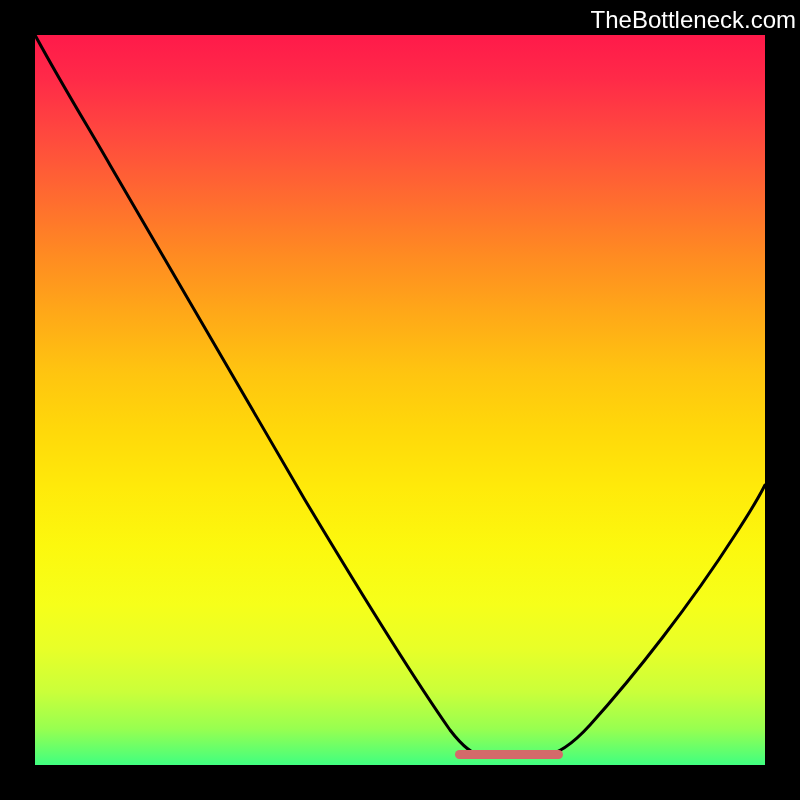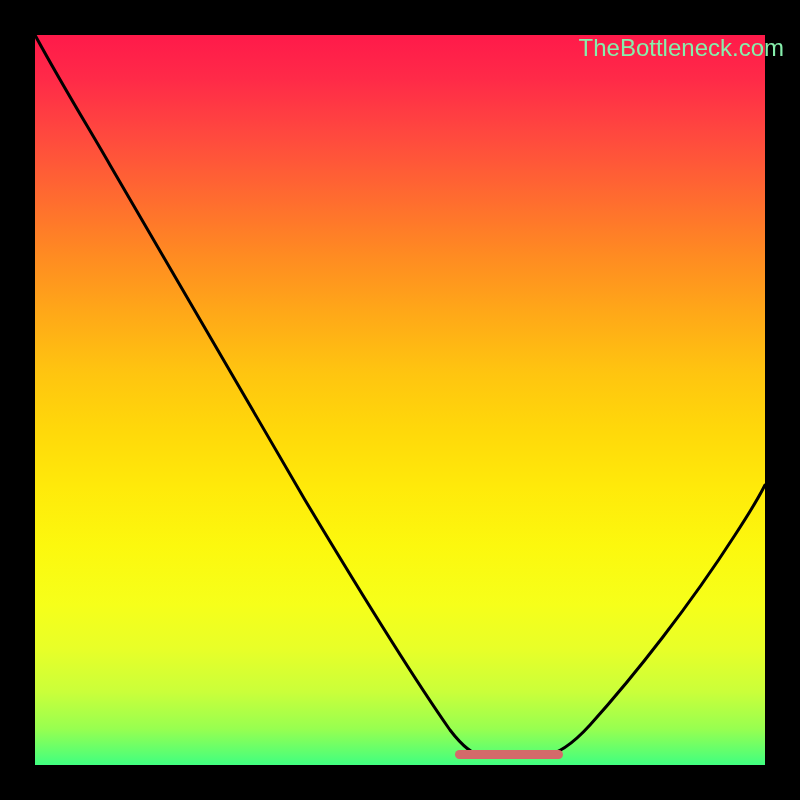--- a/index.html
+++ b/index.html
@@ -7,25 +7,24 @@
       width: 800px;
       height: 800px;
       background: #000;
       position: relative;
       overflow: hidden;
       font-family: Arial, sans-serif;
     }
     .watermark {
       position: absolute;
       top: 6px;
-      right: 16px;
-      color: #86efac;
+      right: 4px;
+      color: #ffffff;
       font-size: 24px;
       z-index: 10;
-      margin-top: 28px;
     }
     .plot-frame {
       position: absolute;
       top: 35px;
       left: 35px;
       width: 730px;
       height: 730px;
       background: linear-gradient(to bottom,
         #ff1a4a 0%,
         #ff2a48 6%,

